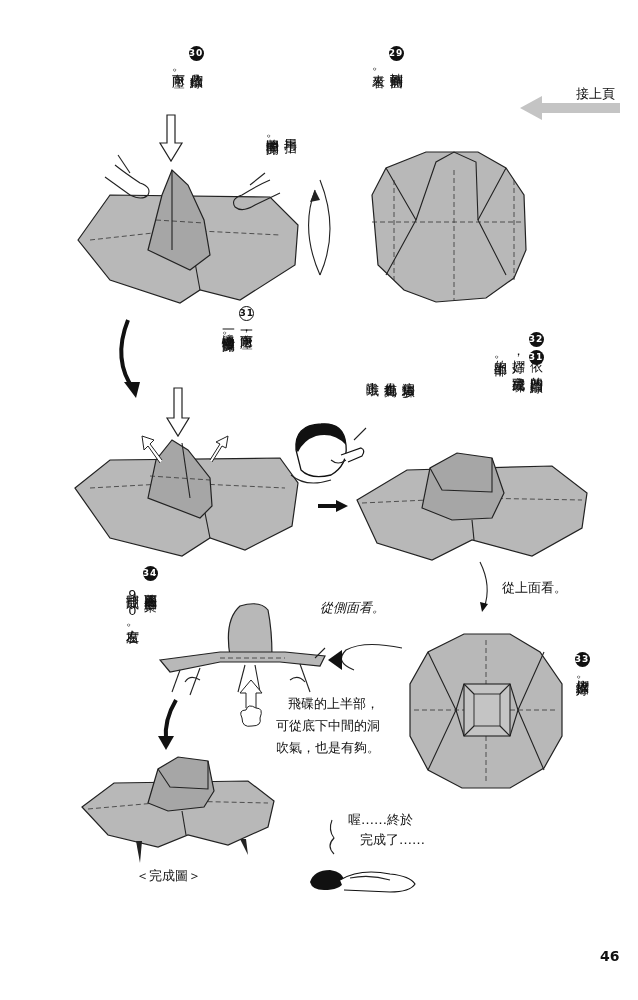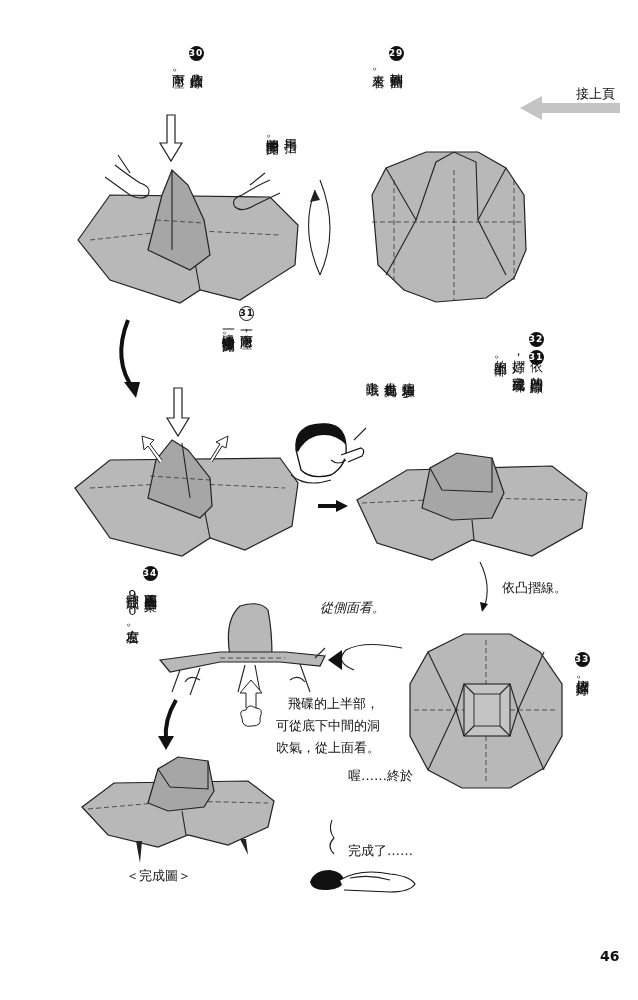--- a/index.html
+++ b/index.html
@@ -144,21 +144,21 @@
   <polyline class="crease" points="10,55 120,50 230,52"></polyline>
   <polygon class="paper2" points="70,60 78,20 105,5 140,10 152,45 140,70 100,72"></polygon>
   <polyline class="line" points="78,20 90,42 140,44 140,10"></polyline>
   <line class="line" x1="120" y1="72" x2="122" y2="92"></line>
 </svg>
 
 <svg style="left:476px; top:562px;" width="20" height="50">
   <path d="M4,0 Q16,24 8,46" class="line"></path>
     <polygon points="4,40 12,42 6,50" fill="#111"></polygon>
 </svg>
-<div class="ht" style="left:502px; top:578px;">依凸摺線。</div>
+<div class="ht" style="left:502px; top:578px;">從上面看。</div>
 
 <div class="ht" style="left:320px; top:598px;font-style:italic;">從側面看。</div>
 <svg style="left:324px; top:638px;" width="80" height="40">
   <path d="M78,10 Q40,2 22,12 Q10,24 30,32" class="line" stroke-width="3"></path>
   <polygon points="4,22 18,12 18,32" fill="#111"></polygon>
 </svg>
 
 <div class="vt" style="left:142px; top:566px;">
   <span class="num">34</span><span>將底下四個腳架</span>
 </div>
@@ -177,21 +177,21 @@
   <path d="M25,82 Q30,74 40,80" class="line"></path>
   <path d="M130,80 Q138,74 145,82" class="line"></path>
 </svg>
 <svg style="left:236px; top:688px;" width="30" height="50">
   <path d="M10,20 L10,5 L4,5 L15,-8 L26,5 L20,5 L20,20" fill="#fff" stroke="#222" stroke-width="1"></path>
   <path d="M6,30 Q2,22 10,22 Q12,15 20,20 Q28,20 24,30 Q26,38 16,38 Q6,40 6,30 Z" fill="#fff" stroke="#222" stroke-width="1"></path>
 </svg>
 
 <div class="ht" style="left:288px; top:694px;">飛碟的上半部，</div>
 <div class="ht" style="left:276px; top:716px;text-align:right;">可從底下中間的洞</div>
-<div class="ht" style="left:276px; top:738px;">吹氣，從上面看。</div>
+<div class="ht" style="left:276px; top:738px;">吹氣，也是有夠。</div>
 
 <svg style="left:406px; top:632px;" width="160" height="160">
   <polygon class="paper" points="58,2 104,2 134,20 156,52 156,104 138,136 104,156 56,156 22,138 4,104 4,52 22,20"></polygon>
   <line class="crease" x1="80" y1="8" x2="80" y2="150"></line>
   <line class="crease" x1="8" y1="78" x2="152" y2="78"></line>
   <polyline class="line" points="22,20 50,78 22,138"></polyline>
   <polyline class="line" points="138,20 112,78 138,138"></polyline>
   <rect x="58" y="52" width="46" height="52" fill="#c4c4c4" stroke="#222" stroke-width="1.1"></rect>
   <rect x="68" y="62" width="26" height="32" fill="none" stroke="#222" stroke-width="0.9"></rect>
   <line class="line" x1="58" y1="52" x2="68" y2="62"></line>
@@ -215,24 +215,24 @@
 
 <svg style="left:78px; top:755px;" width="200" height="110">
   <polygon class="paper" points="4,52 36,28 170,26 196,46 190,72 150,90 110,80 80,92 30,80"></polygon>
   <polyline class="crease" points="10,54 100,46 190,48"></polyline>
   <polygon class="paper2" points="70,48 80,14 100,2 130,6 136,36 126,52 90,56"></polygon>
   <polyline class="line" points="80,14 92,32 130,34 130,6"></polyline>
   <line class="line" x1="104" y1="56" x2="108" y2="80"></line>
   <polygon points="58,86 64,86 62,108" fill="#222"></polygon>
   <polygon points="162,84 168,84 170,100" fill="#222"></polygon>
 </svg>
-<div class="ht" style="left:126px; top:866px;font-family:Liberation Serif, serif;">＜完成圖＞</div>
-
-<div class="ht" style="left:348px; top:766px;">喔……終於</div>
-<div class="ht" style="left:348px; top:830px;margin-top:11px;">完成了……</div>
+<div class="ht" style="left:136px; top:866px;font-family:Liberation Serif, serif;">＜完成圖＞</div>
+
+<div class="ht" style="left:348px; top:810px;">喔……終於</div>
+<div class="ht" style="left:360px; top:830px;">完成了……</div>
 <svg style="left:300px; top:818px;" width="130" height="80">
   <path d="M32,2 Q28,12 34,20 Q26,28 34,36" class="line"></path>
   <path d="M10,64 Q14,52 30,52 Q44,54 44,64 Q40,72 24,72 Q12,72 10,64 Z" fill="#111"></path>
   <path d="M40,62 Q60,50 90,56 Q110,58 115,66 Q110,74 90,74 L44,72" fill="#fff" stroke="#111" stroke-width="1.2"></path>
   <path d="M50,60 Q70,56 90,62" class="line"></path>
 </svg>
 
 <div class="pgnum" style="left:600px; top:948px;">46</div>
 
 </body></html>

